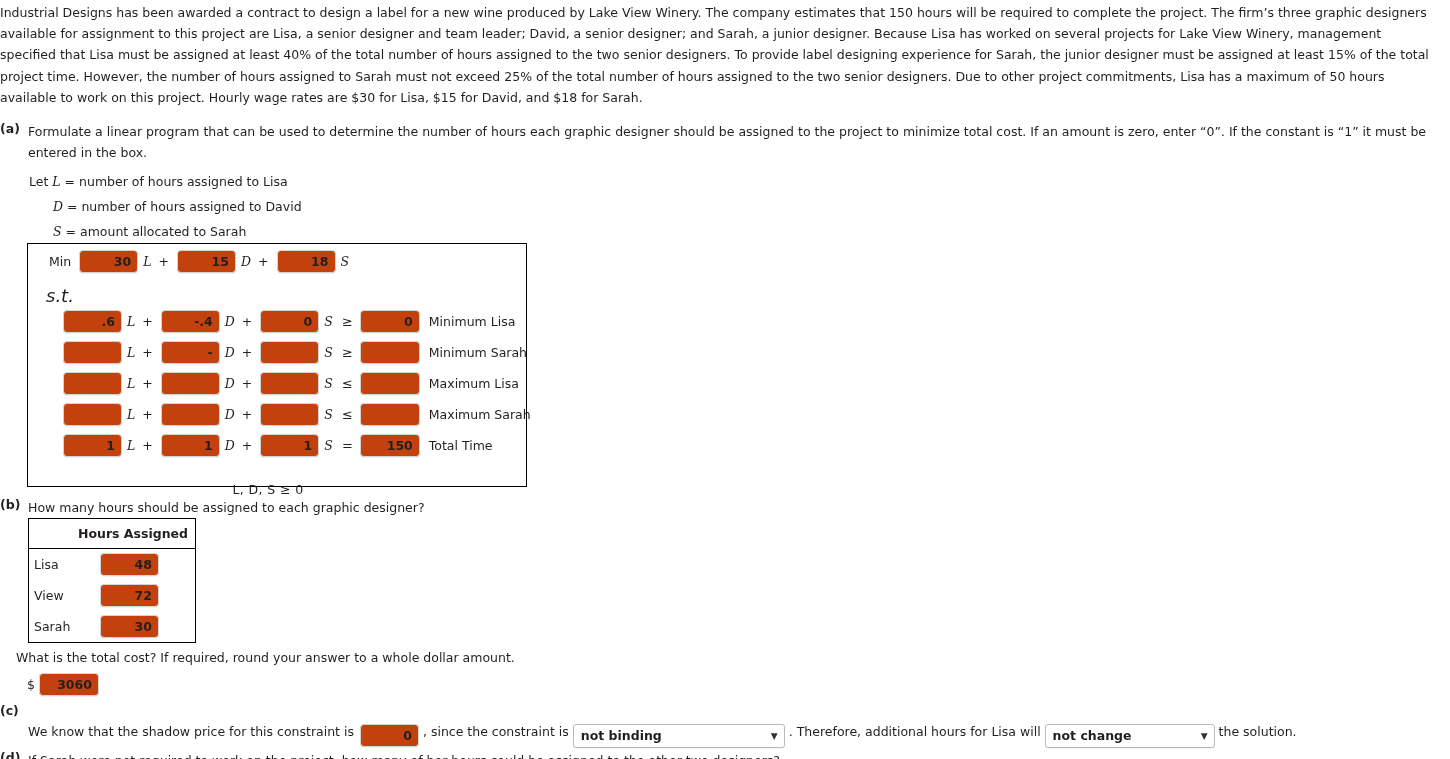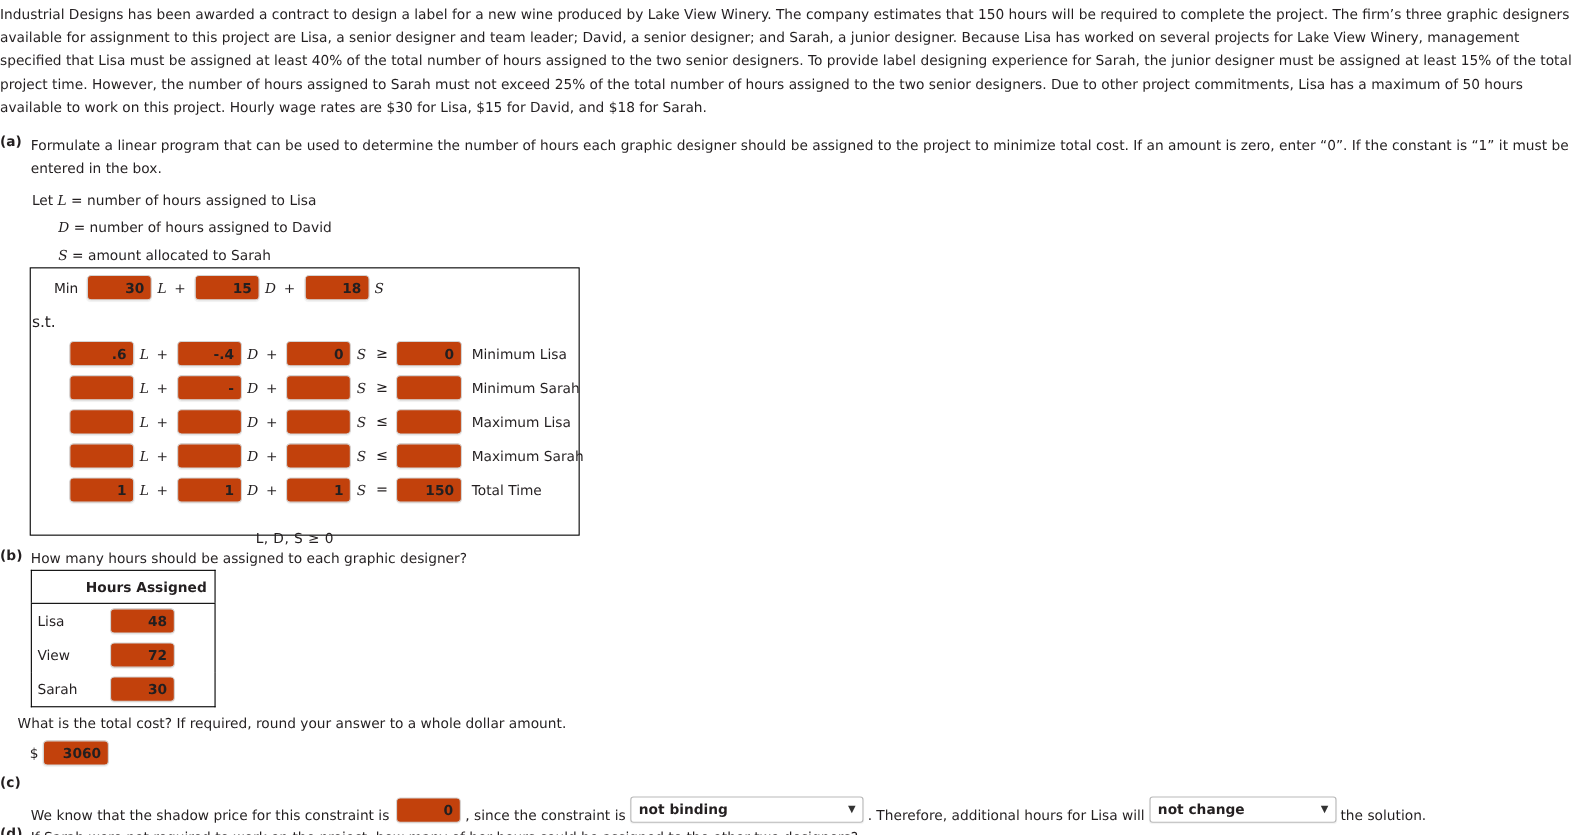--- a/index.html
+++ b/index.html
@@ -83,23 +83,24 @@
     position: absolute;
     left: 9px;
     top: 6px;
     display: flex;
     align-items: center;
     white-space: nowrap;
     margin-left: 12px;
   }
   .lp-st {
     position: absolute;
-    left: 1px;
+    left: 18px;
     top: 41px;
-    font-size: 14px;
+    font-size: 18px;
+    font-style: italic;
   }
   .lp-constraints {
     position: absolute;
     left: 35px;
     top: 62px;
   }
   .crow {
     display: flex;
     align-items: center;
     height: 31px;
@@ -219,21 +220,21 @@
   }
   .dollar-sign { font-size: 12.5px; padding-right: 4px; }
 
   
   #q-c { left: 0px; top: 703px; width: 1440px; }
   .c-line2 {
     position: absolute;
     left: 28px;
     top: 724px;
     display: flex;
-    align-items: flex-end;
+    align-items: flex-start;
     white-space: nowrap;
     font-size: 12.5px;
   }
   .c-line2 > * { vertical-align: middle; }
   .inline-txt { padding: 0 4px; }
 
   .sel {
     box-sizing: border-box;
     height: 24px;
     border: 1px solid #b9b9b9;

